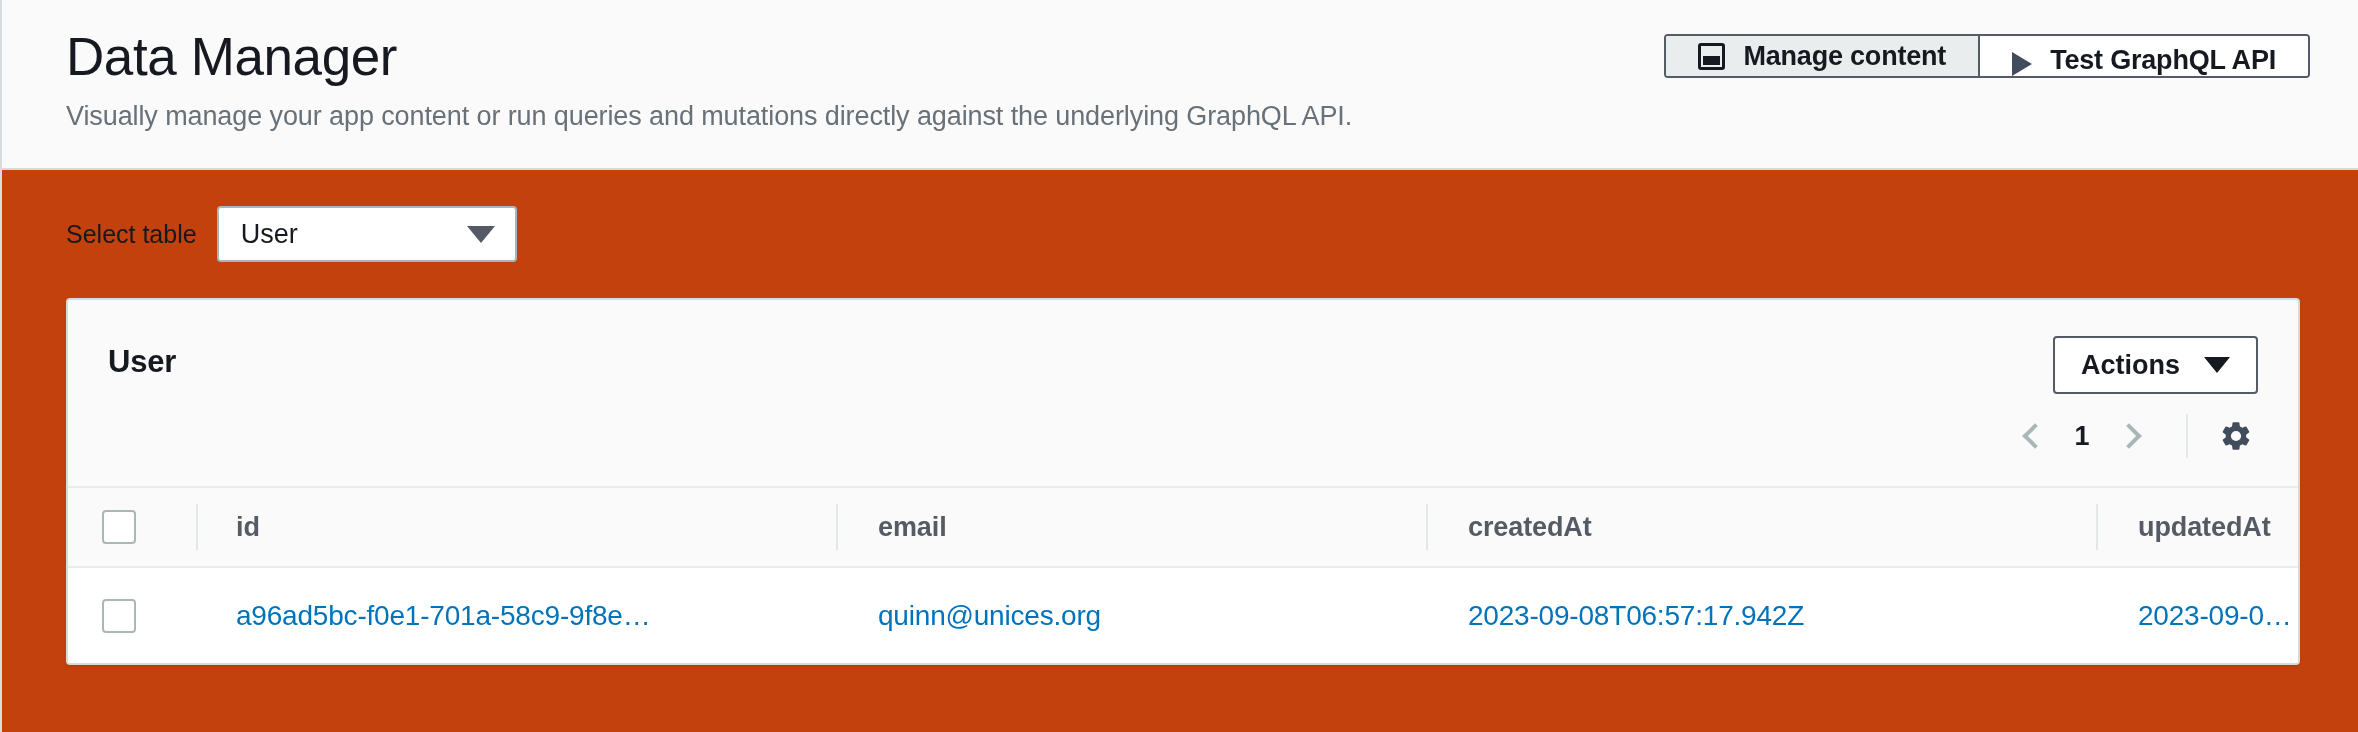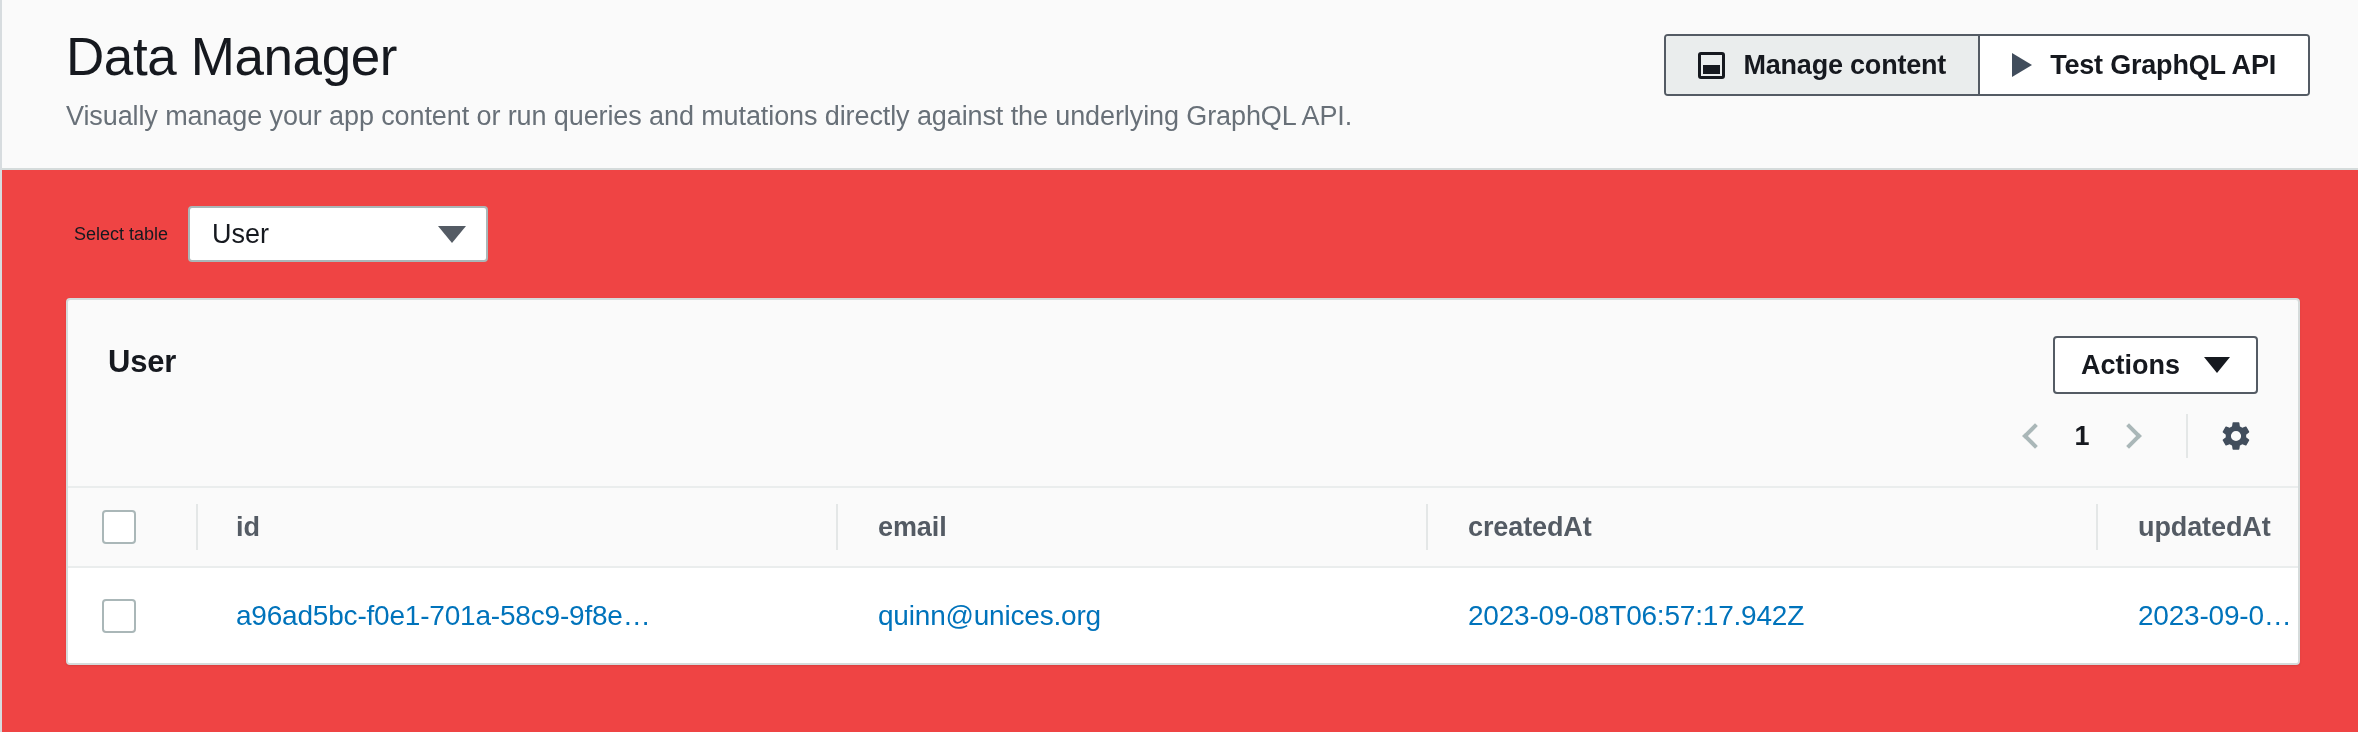--- a/index.html
+++ b/index.html
@@ -10,21 +10,21 @@
     overflow: hidden;
     background: #f1f3f3;
     font-family: "Liberation Sans", sans-serif;
     -webkit-font-smoothing: antialiased;
   }
 
   #app {
     position: relative;
     width: 2358px;
     height: 732px;
-    background: #ef4444;
+    background: #c2410c;
     border-left: 2px solid #d7dcdf;
   }
 
   
   .page-header {
     position: relative;
     height: 170px;
     background: #fafafa;
     border-bottom: 2px solid #d5dbdb;
     padding: 26px 48px 0 64px;
@@ -51,39 +51,39 @@
   }
 
   
   .segmented {
     display: flex;
     margin-top: 8px;
     border: 2px solid #545b64;
     border-radius: 4px;
     overflow: hidden;
     background: #fff;
-    height: 62px;
+    height: 44px;
   }
   .seg-btn {
     display: flex;
     align-items: center;
     gap: 18px;
     padding: 0 32px;
     font-size: 27px;
     font-weight: bold;
     color: #16191f;
     background: #fff;
     border: 0;
     cursor: pointer;
     font-family: "Liberation Sans", sans-serif;
     letter-spacing: -0.2px;
     white-space: nowrap;
   }
   .seg-btn.selected { background: #eaeded; }
-  .seg-btn + .seg-btn { border-left: 2px solid #545b64; }
+  .seg-btn + .seg-btn { border-left: 2px solid #545b64; align-items: flex-end; }
 
   .icon-panel {
     width: 27px; height: 27px;
     border: 3px solid #16191f;
     border-radius: 3px;
     position: relative;
     flex: none;
   }
   .icon-panel::after {
     content: "";
@@ -103,23 +103,22 @@
   
   .body-area { padding: 0 58px 0 64px; }
 
   .table-select-row {
     display: flex;
     align-items: center;
     gap: 20px;
     padding-top: 36px;
   }
   .select-label {
-    font-size: 18px;
-    color: #16191f;
-    margin-left: 8px;
+    font-size: 25px;
+    color: #16191f;
   }
   .select-box {
     width: 300px;
     height: 56px;
     background: #fff;
     border: 2px solid #aab7b8;
     border-radius: 4px;
     display: flex;
     align-items: center;
     justify-content: space-between;

